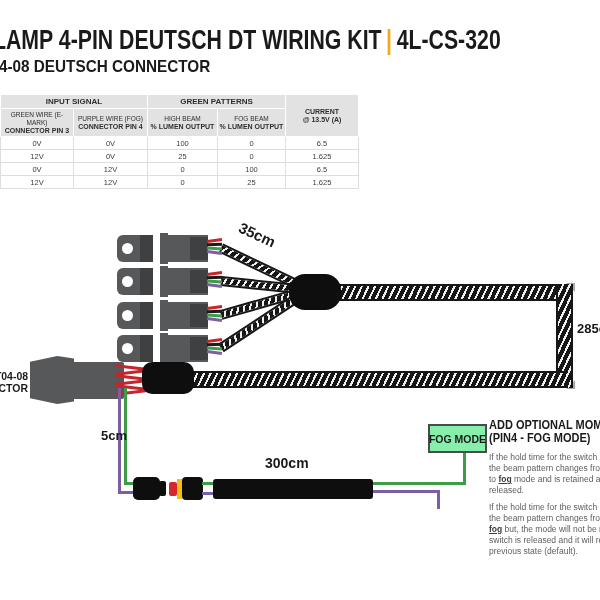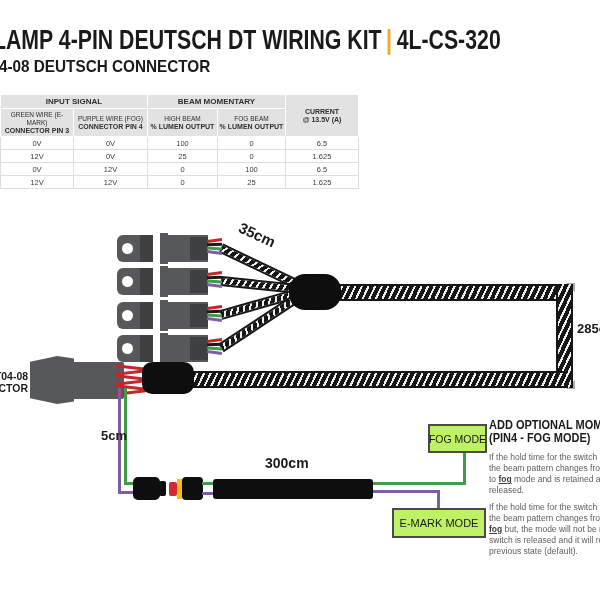--- a/index.html
+++ b/index.html
@@ -32,22 +32,22 @@
   .pigtail{height:10px;transform-origin:left center;}
 
   
   .congray{background:#57585a;}
   .condark{background:#3f4042;}
   .blackpart{background:#0e0e0e;}
   .wire{position:absolute;}
 
   .dimlabel{position:absolute;font-weight:bold;color:#1a1a1a;white-space:nowrap;}
 
-  .modebox{position:absolute;background:#bef264;border:2px solid #4a4a4b;color:#1a1a1a;
-           font-weight:normal;display:flex;align-items:center;justify-content:center;
+  .modebox{position:absolute;background:#86efac;border:2px solid #4a4a4b;color:#1a1a1a;
+           font-weight:bold;display:flex;align-items:center;justify-content:center;
            white-space:nowrap;}
 
   
   .note{position:absolute;left:489px;top:419px;color:#5c5d5f;}
   .note .h{font-size:12.5px;line-height:13px;font-weight:bold;color:#1a1a1a;white-space:nowrap;
            transform:scaleX(.88);transform-origin:left top;}
   .note .nline{font-size:8.5px;line-height:11px;white-space:nowrap;}
   .note .gap{height:6px;}
   .note b{color:#3c3c3e;text-decoration:underline;}
   .note .ul{}
@@ -68,21 +68,21 @@
     <colgroup>
         <col style="width:73px">
         <col style="width:74px">
         <col style="width:70px">
         <col style="width:68px">
         <col style="width:73px">
       </colgroup>
     <tbody>
         <tr>
       <th class="ghead" colspan="2">INPUT SIGNAL</th>
-      <th class="ghead" colspan="2">BEAM MOMENTARY</th>
+      <th class="ghead" colspan="2">GREEN PATTERNS</th>
       <th class="shead" rowspan="2">
         <span class="l2">CURRENT</span>
         <span class="l2">@ 13.5V (A)</span>
       </th>
     </tr>
     <tr>
       <th class="shead">
             <span class="l1">GREEN WIRE (E-MARK)</span>
             <span class="l2">CONNECTOR PIN 3</span>
           </th>
@@ -219,21 +219,20 @@
   <div class="wire" style="left:202px;top:482px;width:12px;height:3px;background:#3f9b48;"></div>
   <div class="wire" style="left:202px;top:492px;width:12px;height:3px;background:#7a5fa5;"></div>
   <div class="abs blackpart" style="left:213px;top:479px;width:160px;height:20px;border-radius:3px;"></div>
   <div class="dimlabel" style="left:265px;top:455px;font-size:14px;">300cm</div>
 
   <div class="wire" style="left:373px;top:482px;width:93px;height:3px;background:#3f9b48;"></div>
   <div class="wire" style="left:463px;top:449px;width:3px;height:36px;background:#3f9b48;"></div>
   <div class="wire" style="left:373px;top:490px;width:67px;height:3px;background:#7a5fa5;"></div>
   <div class="wire" style="left:437px;top:490px;width:3px;height:19px;background:#7a5fa5;"></div>
   <div class="modebox" style="left:428px;top:424px;width:55px;height:25px;font-size:10.5px;">FOG MODE</div>
-  <div class="modebox" style="left:392px;top:508px;width:90px;height:26px;font-size:11px;">E-MARK MODE</div>
 
   <div class="note">
     <div class="h">ADD OPTIONAL MOMENTARY SWITCH</div>
     <div class="h">(PIN4 - FOG MODE)</div>
     <div style="height:7px;"></div>
     <div class="nline">If the hold time for the switch is</div>
     <div class="nline">the beam pattern changes from</div>
     <div class="nline"><span>to </span><b>fog</b><span> mode and is retained aft</span></div>
     <div class="nline">released.</div>
     <div class="gap"></div>

